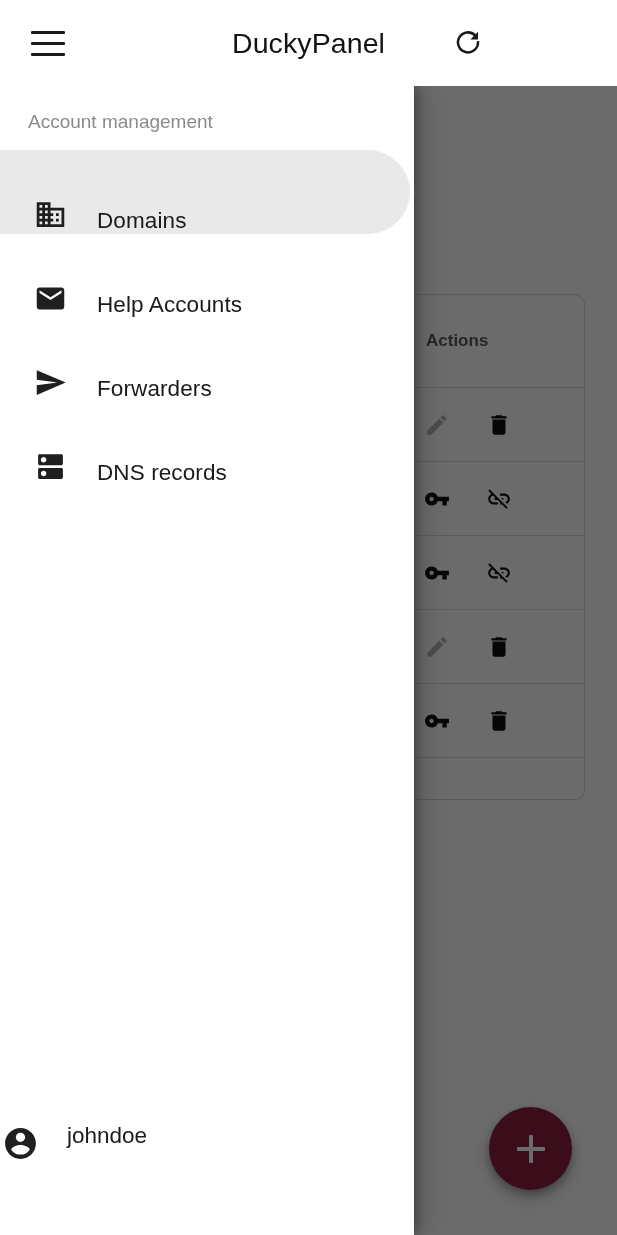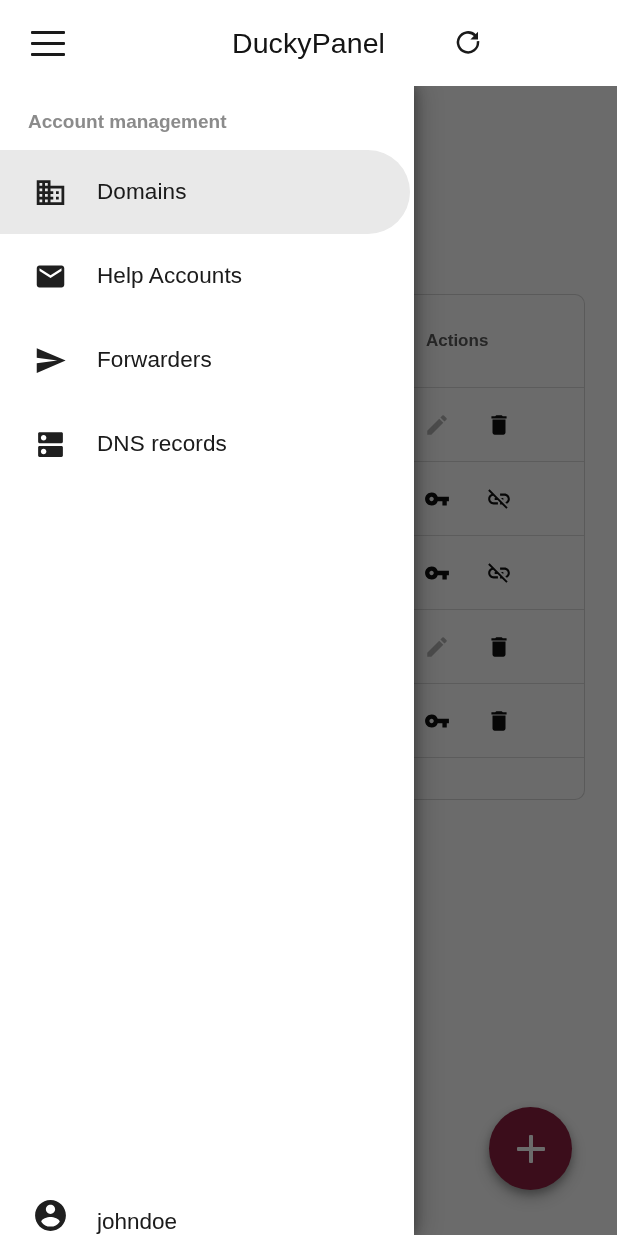--- a/index.html
+++ b/index.html
@@ -248,28 +248,27 @@
     overflow: hidden;
     padding-top: 8px;
   }
 
   .nav-subheader {
     height: 56px;
     line-height: 56px;
     padding-left: 28px;
     font-size: 19px;
     color: #8b8b8b;
-    font-weight: bold;
   }
   .nav-subheader.help { height: 54px; line-height: 54px; }
 
   .nav-item {
     position: relative;
     display: flex;
-    align-items: center;
+    align-items: flex-end;
     height: 84px;
     padding-left: 30px;
     box-sizing: border-box;
     background: transparent;
     border: none;
     width: 410px;
     text-align: left;
   }
   .nav-item.active {
     background: #e9e9e9;
@@ -291,22 +290,21 @@
     font-size: 22.5px;
     color: #1b1b1b;
     letter-spacing: 0.1px;
     white-space: nowrap;
   }
 
   .drawer-footer {
     flex: 0 0 auto;
     height: 112px;
     display: flex;
-    align-items: flex-end;
-    padding-left: 30px;
+    align-items: flex-start;
     box-sizing: border-box;
   }
   .user-icon {
     width: 40px;
     height: 40px;
     display: flex;
     align-items: center;
     justify-content: center;
     color: #1f1f1f;
     flex: 0 0 auto;

